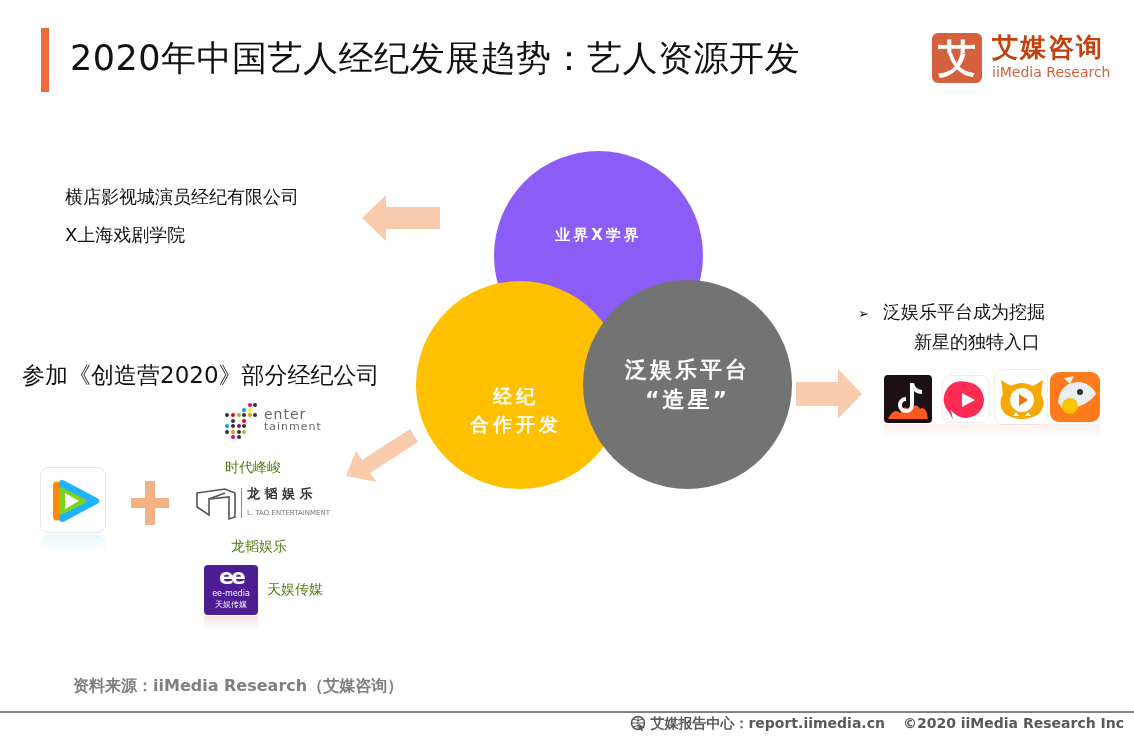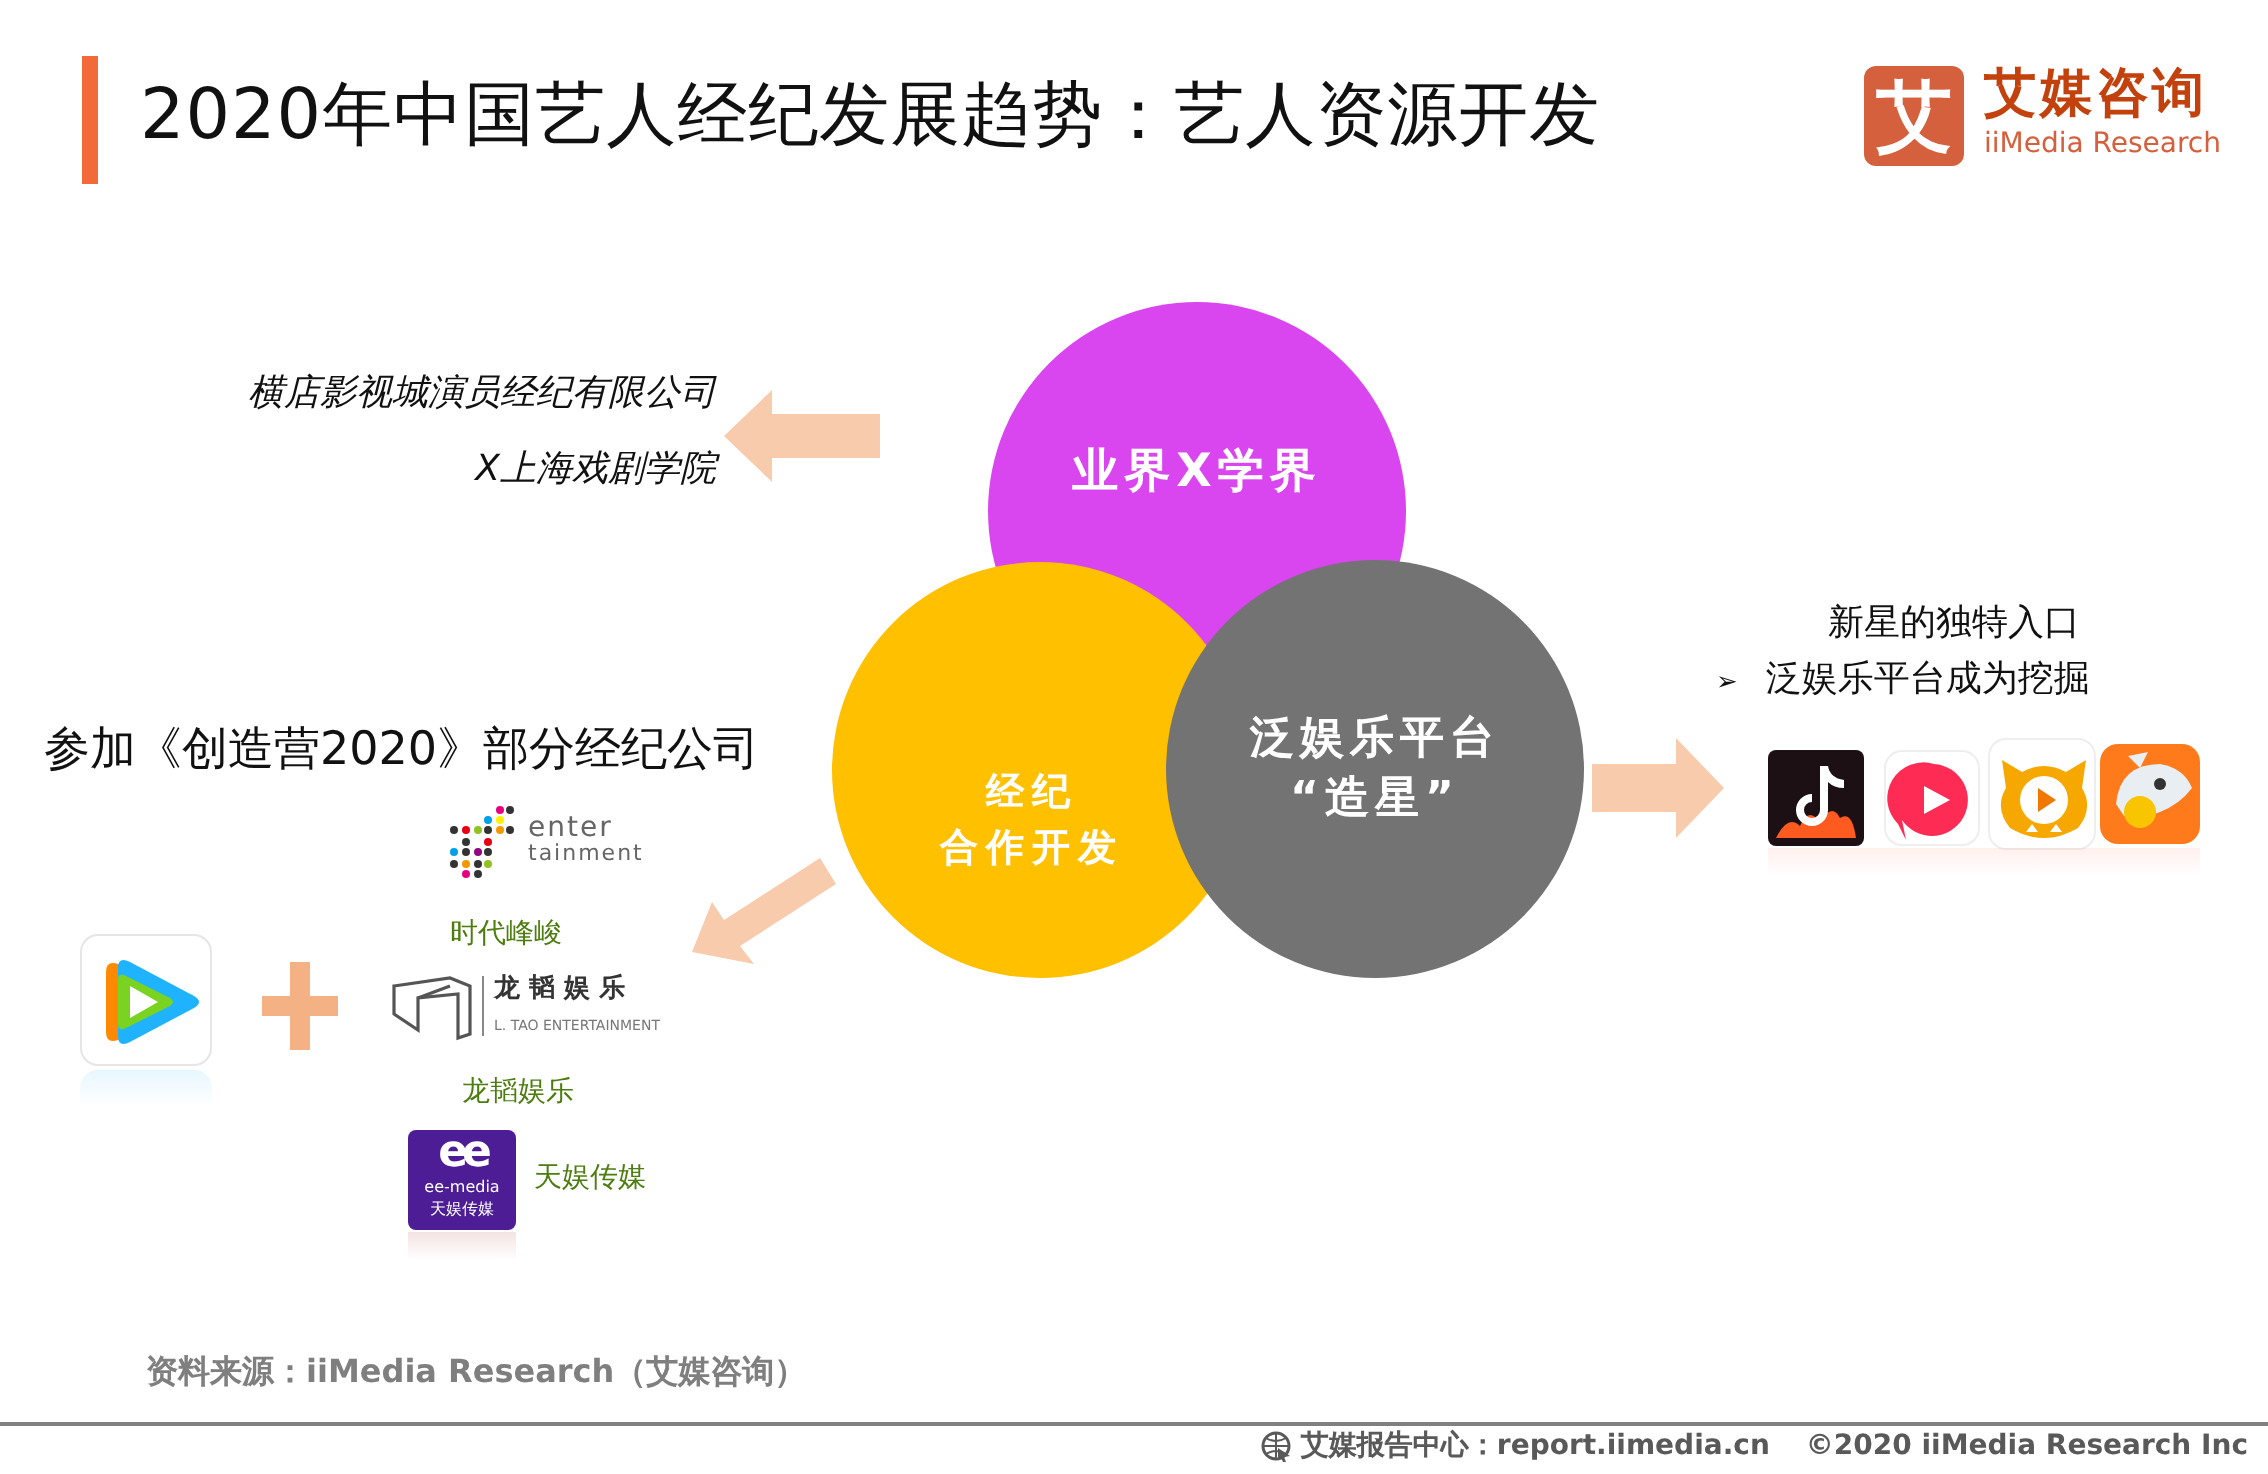--- a/index.html
+++ b/index.html
@@ -9,26 +9,26 @@
 
   .title-bar { left: 41px; top: 28px; width: 8px; height: 64px; background: #f26a3a; }
   .title { left: 70px; top: 34px; font-size: 35px; line-height: 48px; color: #111; letter-spacing: 0.5px; white-space: nowrap; }
 
   .logo { left: 932px; top: 32px; width: 180px; height: 52px; }
   .logo-box { position: absolute; left: 0; top: 1px; width: 50px; height: 50px; background: #d5603d; border-radius: 6px; color: #fff; font-size: 38px; line-height: 50px; text-align: center; font-weight: bold; }
   .logo-cn { position: absolute; left: 60px; top: 0; font-size: 26px; line-height: 30px; color: #c2410c; font-weight: bold; letter-spacing: 2px; white-space: nowrap; }
   .logo-en { position: absolute; left: 60px; top: 32px; font-size: 14px; line-height: 17px; color: #d5603d; white-space: nowrap; }
 
   .circle { position: absolute; border-radius: 50%; display: flex; align-items: center; justify-content: center; flex-direction: column; color: #fff; font-weight: bold; text-align: center; }
-  .c-top { left: 494px; top: 151px; width: 209px; height: 209px; background: #d946ef; font-size: 23px; letter-spacing: 3px; padding-bottom: 40px; }
+  .c-top { left: 494px; top: 151px; width: 209px; height: 209px; background: #8b5cf6; font-size: 15px; letter-spacing: 3px; padding-bottom: 40px; }
   .c-left { left: 416px; top: 281px; width: 208px; height: 208px; background: #ffc000; font-size: 19px; letter-spacing: 4px; line-height: 28px; padding-right: 8px; }
   .c-right { left: 583px; top: 280px; width: 209px; height: 209px; background: #737373; font-size: 22px; letter-spacing: 3px; line-height: 30px; }
 
   .arrow { position: absolute; }
-  .left-text { position: absolute; left: 48px; width: 310px; text-align: right; font-size: 18px; line-height: 38px; color: #111; font-style: italic; }
+  .left-text { position: absolute; left: 65px; width: 310px; text-align: left; font-size: 18px; line-height: 38px; color: #111; }
   .cc-heading { left: 22px; top: 358px; font-size: 23px; font-weight: normal; color: #111; white-space: nowrap; line-height: 34px; }
 
   .app-icon { position: absolute; border-radius: 9px; overflow: hidden; }
   .reflect { position: absolute; opacity: 0.18; transform: scaleY(-1); }
 
   .label { position: absolute; font-size: 14px; color: #4d7c0f; white-space: nowrap; line-height: 26px; }
 
   .bullet-text { left: 858px; top: 298px; width: 250px; font-size: 18px; line-height: 28px; color: #111; }
 
   .source { left: 73px; top: 676px; font-size: 16px; color: #7f7f7f; font-weight: bold; white-space: nowrap; }
@@ -136,22 +136,22 @@
 
 <div class="app-icon" style="left:204px; top:565px; width:54px; height:50px; background:#4c1d95; border-radius:4px; color:#fff; text-align:center;">
   <div style="font-size:22px; line-height:24px; font-weight:bold; letter-spacing:-3px;">ee</div>
   <div style="font-size:8px; line-height:10px;">ee-media</div>
   <div style="font-size:8px; line-height:11px;">天娱传媒</div>
 </div>
 <div class="reflect" style="left:204px; top:616px; width:54px; height:14px; background:linear-gradient(to bottom, rgba(158,42,28,0), rgba(158,42,28,0.7));"></div>
 <div class="label" style="left:267px; top:576px;">天娱传媒</div>
 
 <div class="abs bullet-text">
+  <div style="white-space:nowrap;"><span style="font-size:13px; margin-right:14px;">➢</span><span>泛娱乐平台成为挖掘</span></div>
   <div style="padding-left:56px; white-space:nowrap;">新星的独特入口</div>
-  <div style="white-space:nowrap;"><span style="font-size:13px; margin-right:14px;">➢</span><span>泛娱乐平台成为挖掘</span></div>
 </div>
 
 <div class="app-icon" style="left:884px; top:375px; width:48px; height:48px; background:#1c1014; border-radius:4px;">
   <svg width="48" height="48" viewBox="0 0 48 48">
     <path d="M4 44 Q10 32 16 38 Q20 28 26 36 Q32 26 36 34 Q42 30 44 44 Z" fill="#ff5a1f"></path>
     <path d="M26 8 L30 8 Q31 14 38 15 L38 19 Q33 19 30 16 L30 30 A8 8 0 1 1 22 22 L22 26 A4 4 0 1 0 26 30 Z" fill="#fff"></path>
   </svg>
 </div>
 <div class="app-icon" style="left:942px; top:375px; width:48px; height:48px; background:#fff; border:1px solid #eee;">
   <svg width="48" height="48" viewBox="0 0 48 48">

